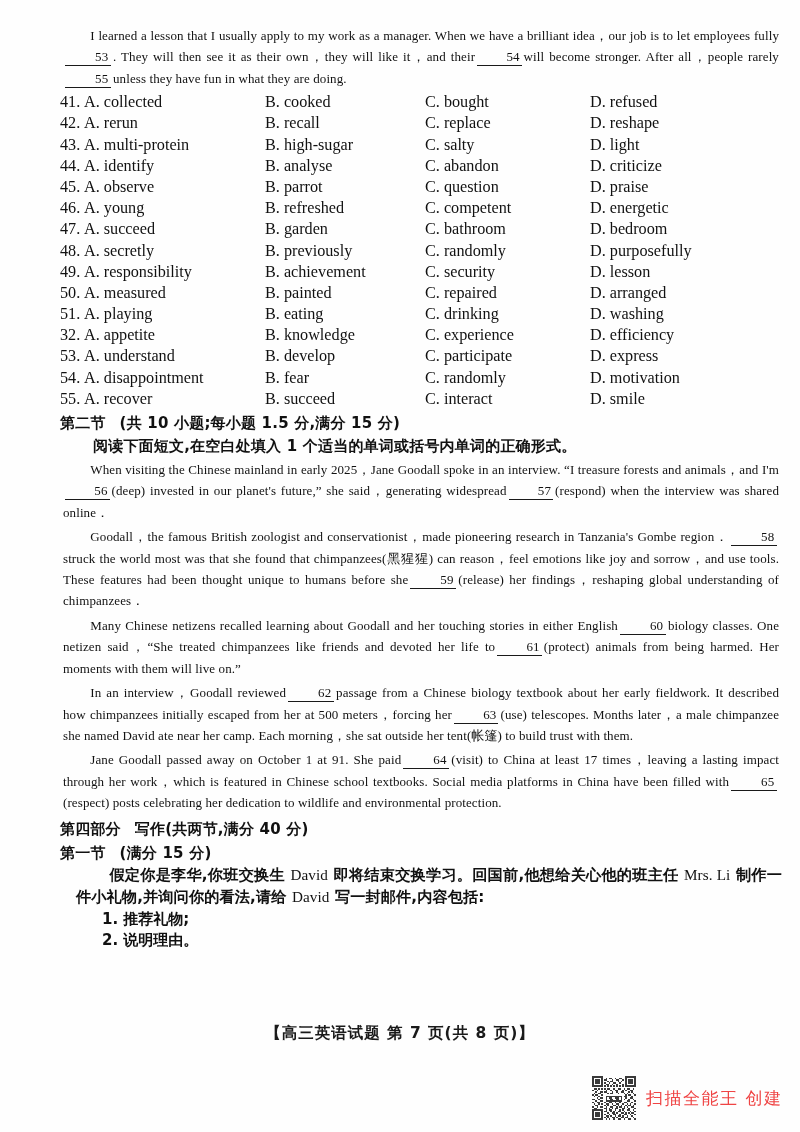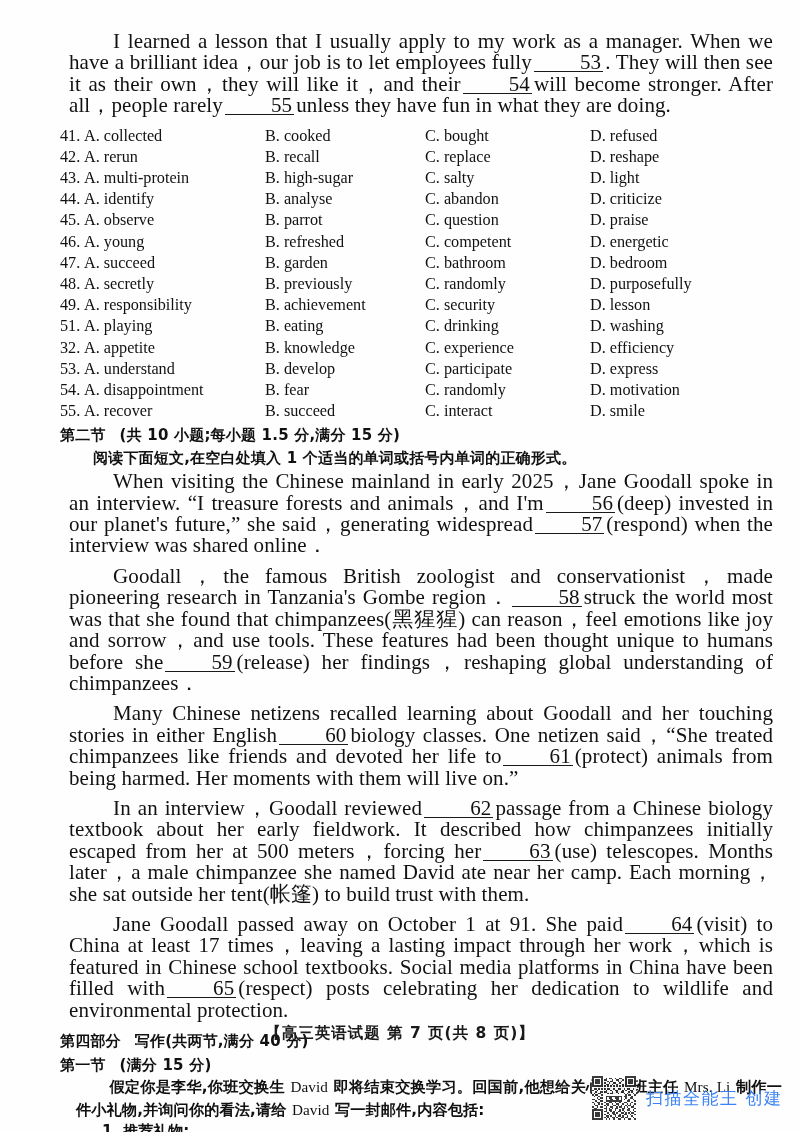--- a/index.html
+++ b/index.html
@@ -24,25 +24,25 @@
   }
   .content {
     position: absolute;
     left: 60px;
     top: 22px;
     width: 722px;
   }
 
   
   .para {
-    font-size: 21px;
+    font-size: 13px;
     line-height: 21.4px;
     text-align: justify;
     text-justify: inter-word;
-    margin: 9px;
+    margin: 3px;
     letter-spacing: 0.1px;
   }
   .para.indent { text-indent: 2.1em; }
   .blank {
     display: inline-block;
     border-bottom: 1.2px solid #1a1a1a;
     text-align: center;
     padding: 0 2px 0 2px;
     margin: 0 2px;
     line-height: 17px;
@@ -150,21 +150,21 @@
     height: 44px;
     flex: 0 0 44px;
     background-color: #ffffff;
     position: relative;
     opacity: 0.92;
   }
   .qr svg { display: block; }
   .wm-text {
     font-family: "DejaVu Sans", "Liberation Sans", sans-serif;
     font-size: 17px;
-    color: #3b82f6;
+    color: #ef4444;
     letter-spacing: 1.5px;
     white-space: nowrap;
   }
 </style>
 </head>
 <body>
 
 <div class="page">
   <div class="content">
 
@@ -230,20 +230,27 @@
           <span class="opt-b">B. previously</span>
           <span class="opt-c">C. randomly</span>
           <span class="opt-d">D. purposefully</span>
         </div>
         <div class="opt-row">
           <span class="opt-num">49.</span>
           <span class="opt-a">A. responsibility</span>
           <span class="opt-b">B. achievement</span>
           <span class="opt-c">C. security</span>
           <span class="opt-d">D. lesson</span>
+        </div>
+        <div class="opt-row">
+          <span class="opt-num">50.</span>
+          <span class="opt-a">A. measured</span>
+          <span class="opt-b">B. painted</span>
+          <span class="opt-c">C. repaired</span>
+          <span class="opt-d">D. arranged</span>
         </div>
         <div class="opt-row">
           <span class="opt-num">51.</span>
           <span class="opt-a">A. playing</span>
           <span class="opt-b">B. eating</span>
           <span class="opt-c">C. drinking</span>
           <span class="opt-d">D. washing</span>
         </div>
         <div class="opt-row">
           <span class="opt-num">32.</span>

